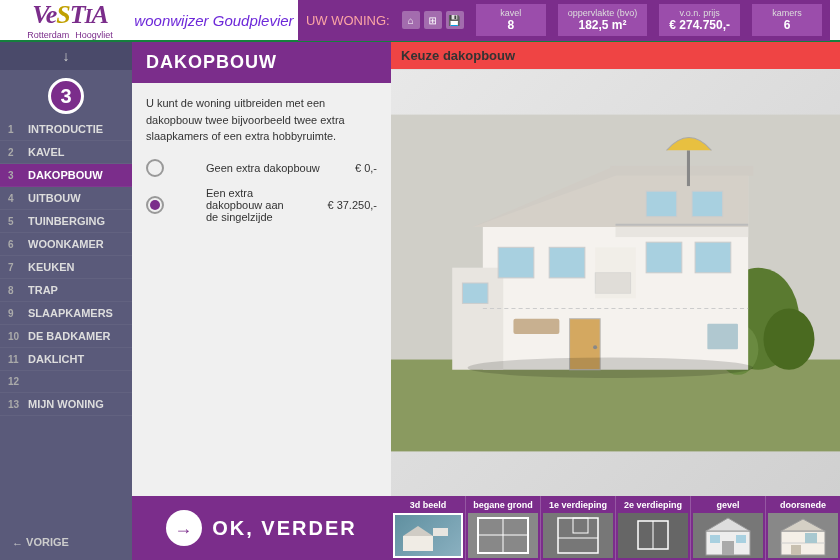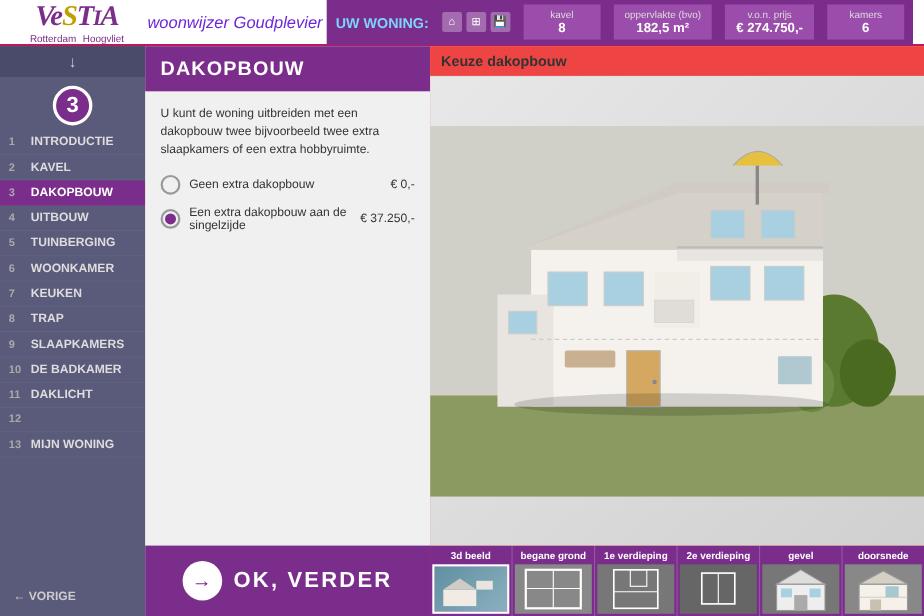--- a/index.html
+++ b/index.html
@@ -5,21 +5,21 @@
     * { margin: 0; padding: 0; box-sizing: border-box; }
     body { width: 840px; height: 560px; overflow: hidden; font-family: Arial, sans-serif; font-size: 12px; background: #c8b87a; }
 
     
     #header {
       display: flex;
       align-items: center;
       background: #fff;
       height: 42px;
       padding: 0 10px;
-      border-bottom: 2px solid #be185d;
+      border-bottom: 2px solid #15803d;
     }
     #logo-area {
       display: flex;
       flex-direction: column;
       align-items: center;
       width: 120px;
     }
     #logo-text {
       font-size: 22px;
       font-weight: bold;
@@ -148,20 +148,21 @@
       font-size: 11px;
       color: #333;
       line-height: 1.5;
       margin-bottom: 14px;
     }
     .option-row {
       display: flex;
       align-items: center;
       margin-bottom: 10px;
       cursor: pointer;
+      gap: 34px;
     }
     .radio-outer {
       width: 18px; height: 18px; border-radius: 50%;
       border: 2px solid #999;
       display: flex; align-items: center; justify-content: center;
       margin-right: 8px; flex-shrink: 0;
     }
     .radio-inner {
       width: 10px; height: 10px; border-radius: 50%;
       background: #7b2d8b;
@@ -258,21 +259,21 @@
         Ve<span style="color:#c0a000">S</span>T<span style="font-size:20px">I</span>A
       </span>
     </div>
     <div id="logo-sub">
       <span>Rotterdam</span>
       <span>Hoogvliet</span>
     </div>
   </div>
   <div id="app-title">woonwijzer Goudplevier</div>
   <div id="uw-woning">
-    <div style="font-size:13px;font-weight:bold;color:#7dd3fc;">UW WONING:</div>
+    <div style="font-size:13px;font-weight:normal;color:#fca5a5;">UW WONING:</div>
     <div class="woning-icons">
       <div class="woning-icon">⌂</div>
       <div class="woning-icon">⊞</div>
       <div class="woning-icon">💾</div>
     </div>
     <div class="stat-block">
       <div class="stat-label">kavel</div>
       <div class="stat-value">8</div>
     </div>
     <div class="stat-block">

